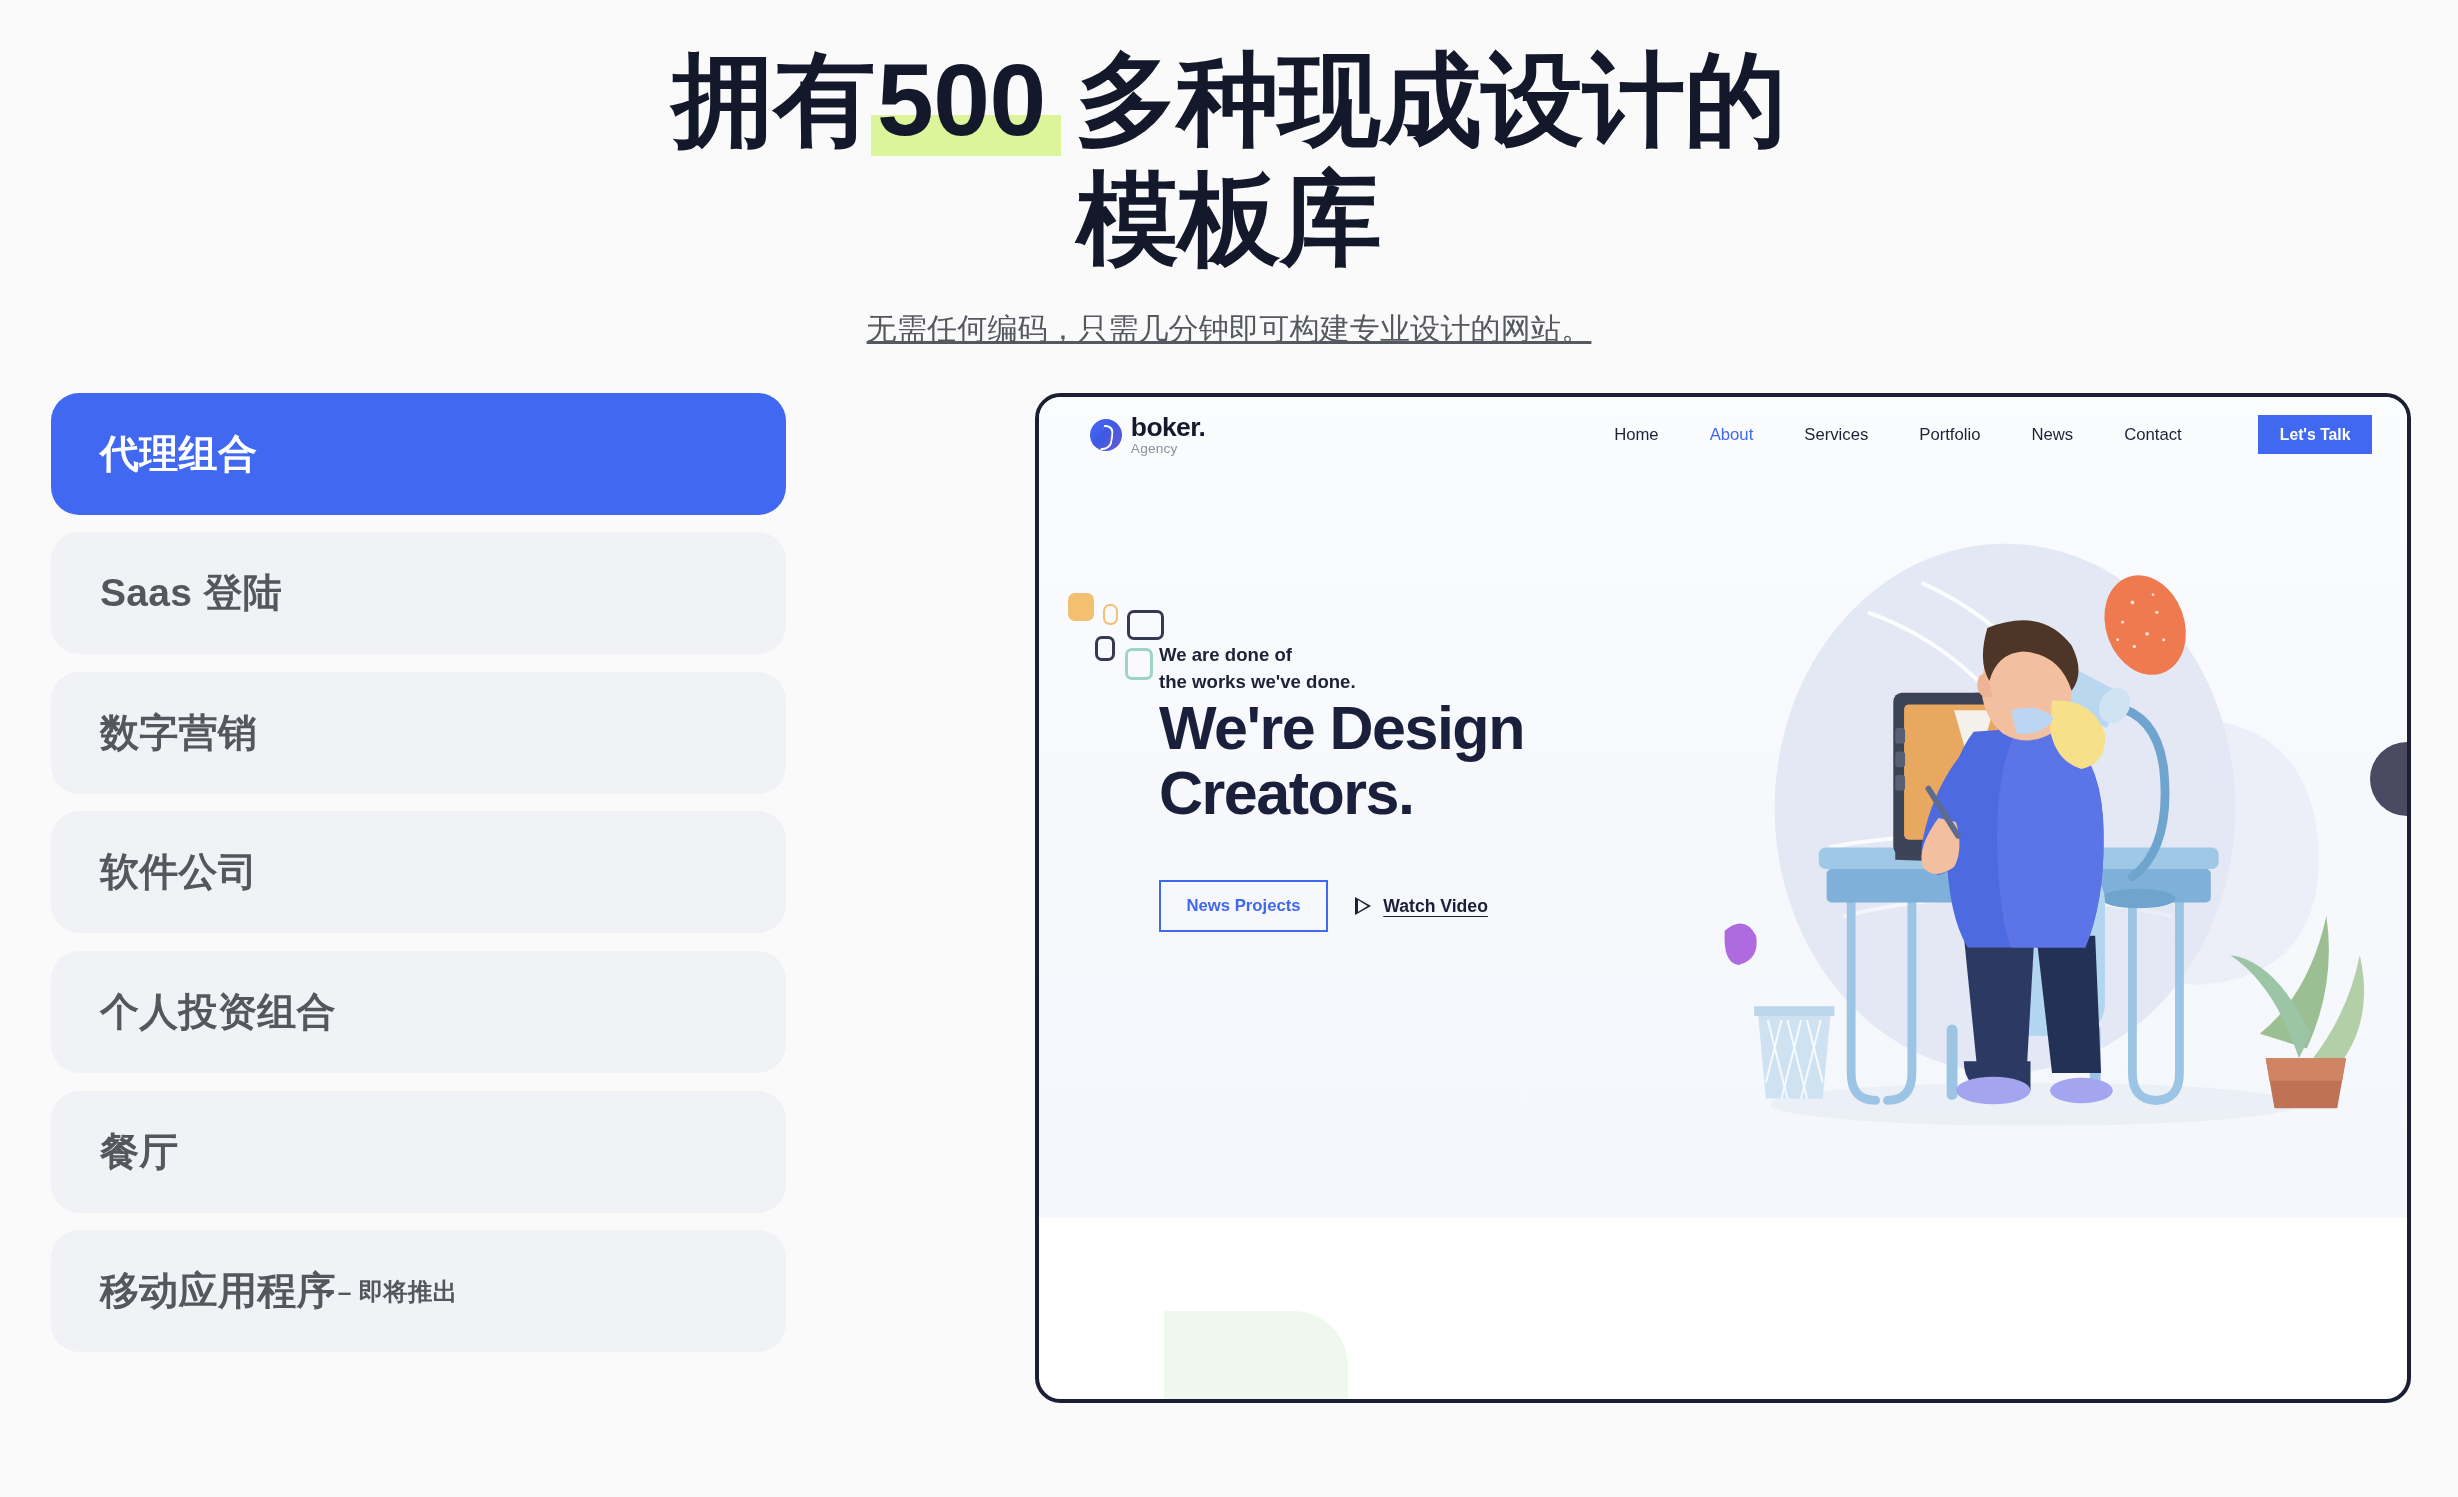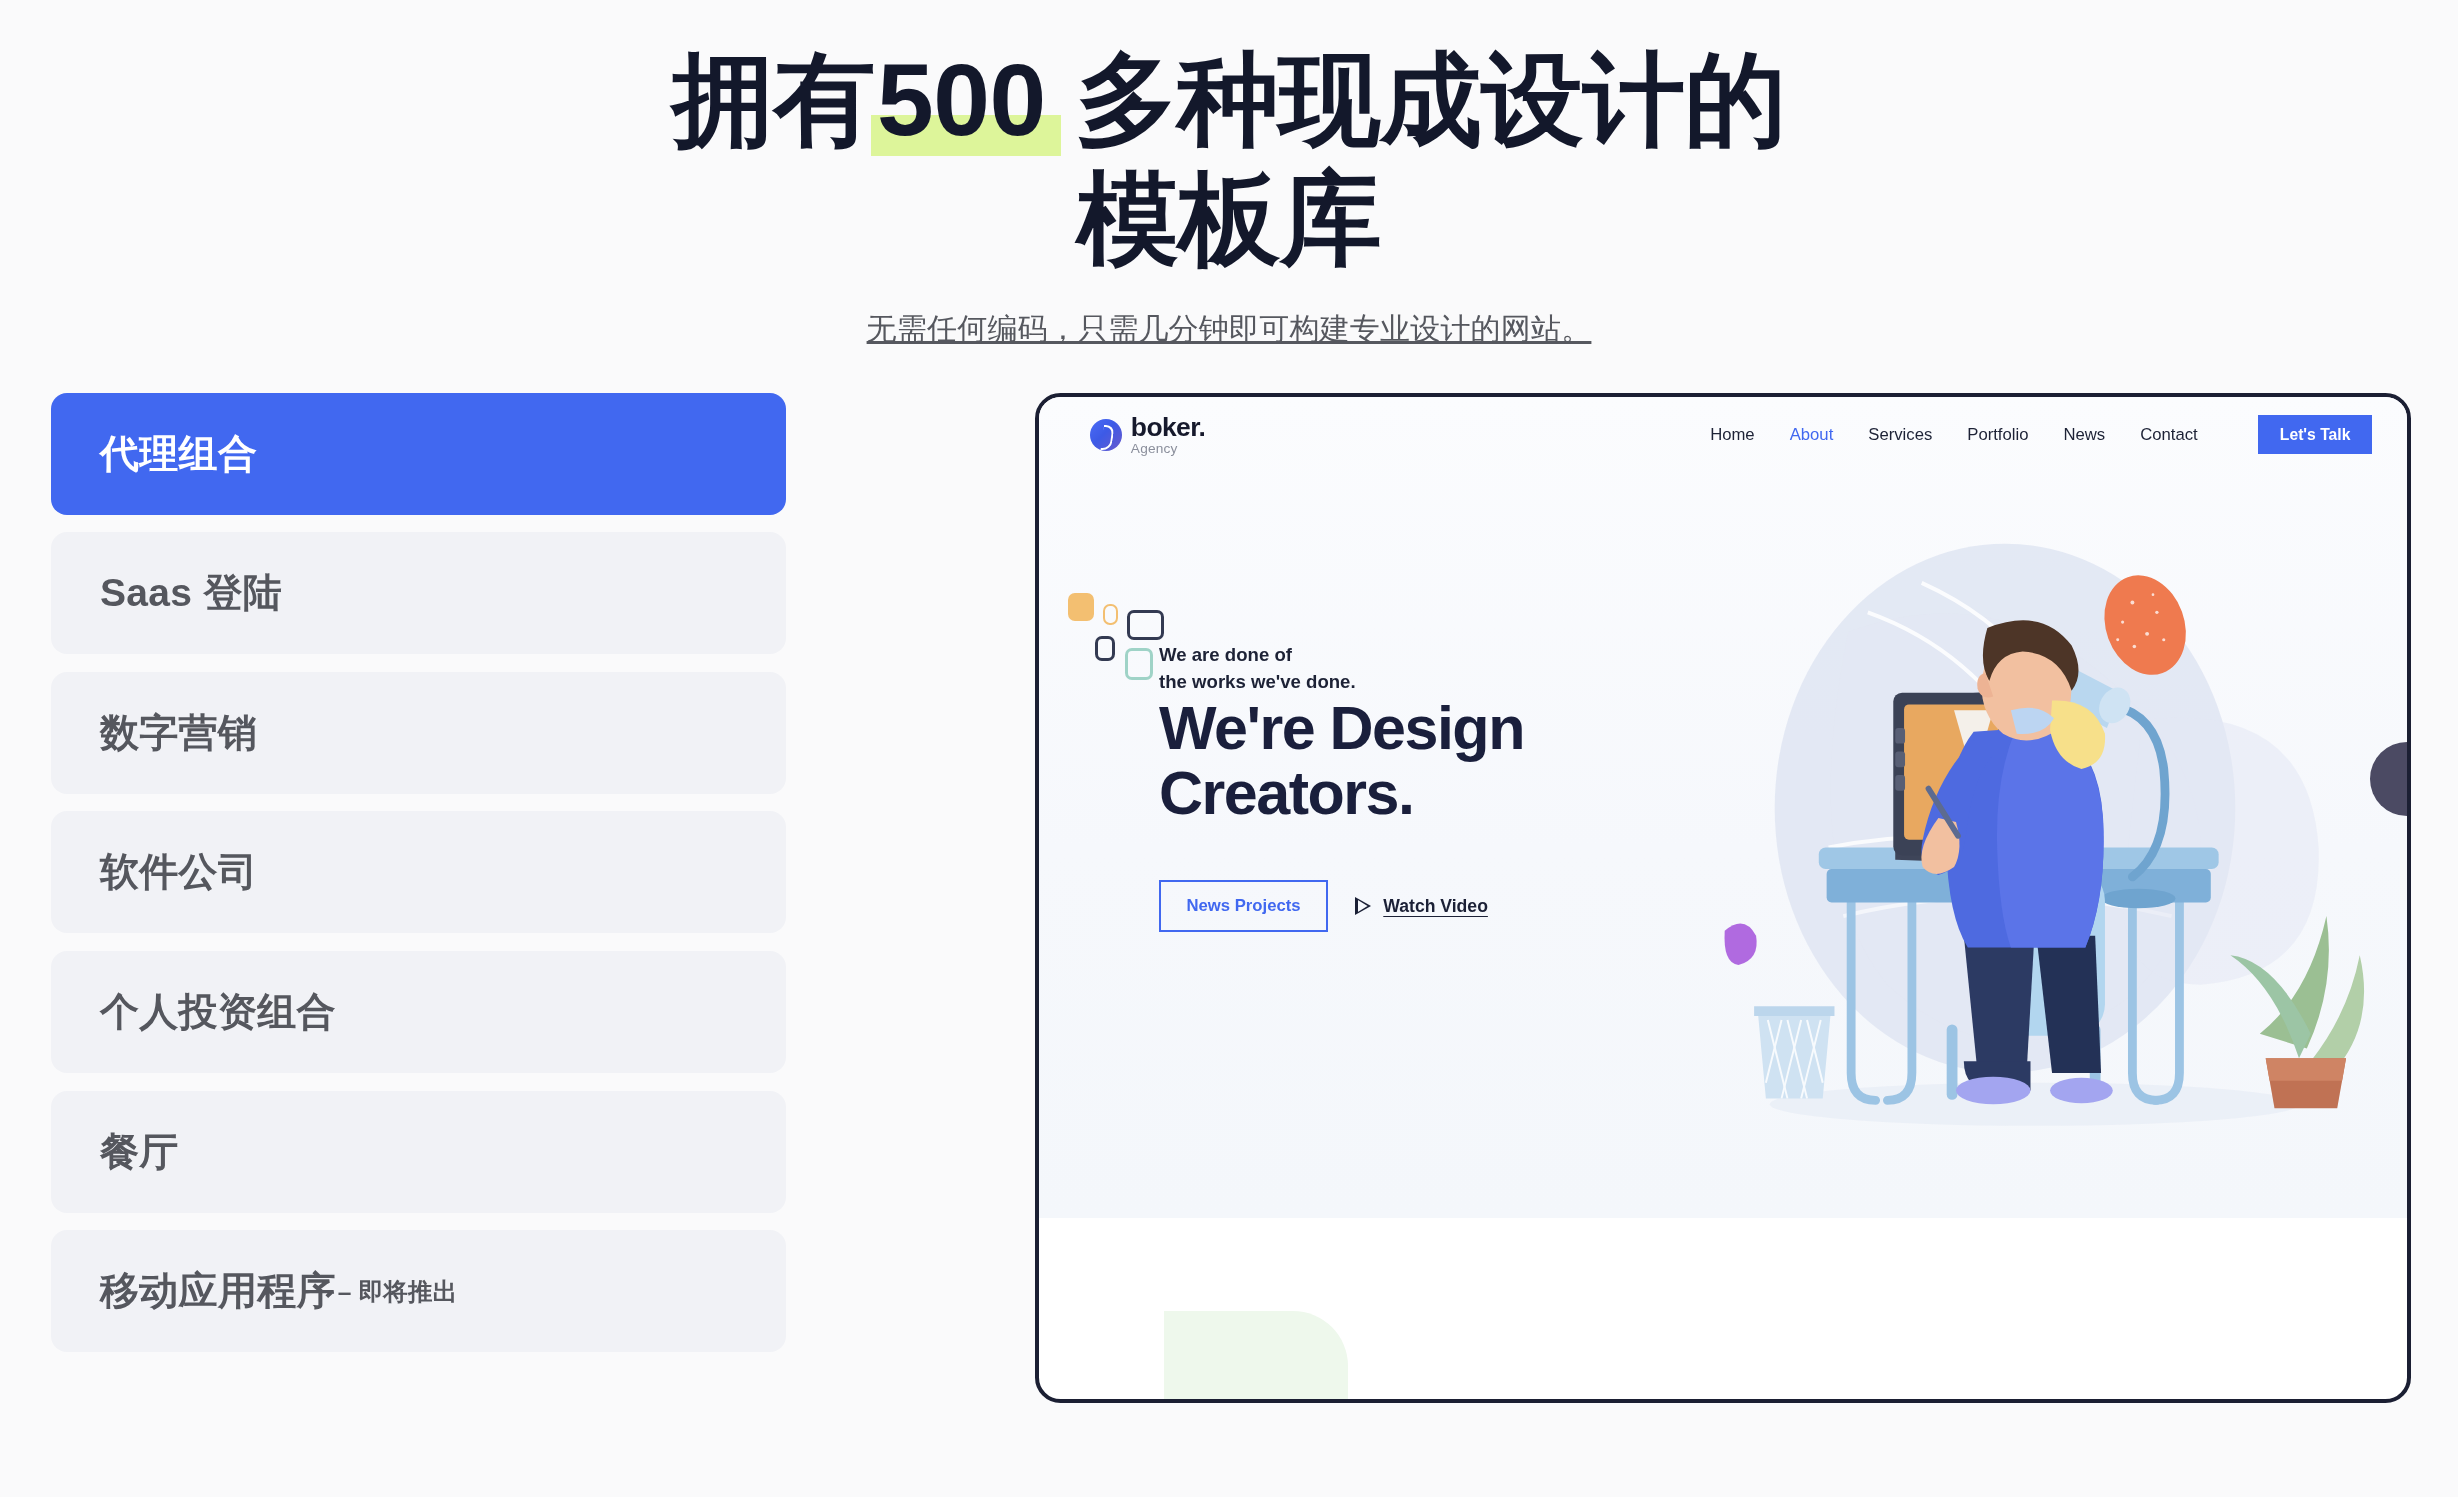--- a/index.html
+++ b/index.html
@@ -61,21 +61,21 @@
   
   .category-list {
     width: 735px;
     flex: 0 0 735px;
     display: flex;
     flex-direction: column;
     gap: 17.6px;
   }
   .cat-item {
     height: 122px;
-    border-radius: 16px;
+    border-radius: 28px;
     background: #f1f2f6;
     display: flex;
     align-items: center;
     padding-left: 49px;
     cursor: pointer;
     user-select: none;
   }
   .cat-item.active { background: #4168f0; }
   .cat-label {
     font-size: 39px;
@@ -153,21 +153,21 @@
     font-size: 13.7px;
     color: #8b8f9c;
     display: block;
     margin-top: 2px;
     letter-spacing: 0.2px;
   }
   .nav-links {
     margin-left: auto;
     display: flex;
     align-items: center;
-    gap: 35px;
+    gap: 51px;
   }
   .nav-link {
     font-size: 16.7px;
     color: #1d2236;
     font-weight: 500;
     text-decoration: none;
     white-space: nowrap;
   }
   .nav-link.active { color: #4168f0; }
   .nav-cta {

